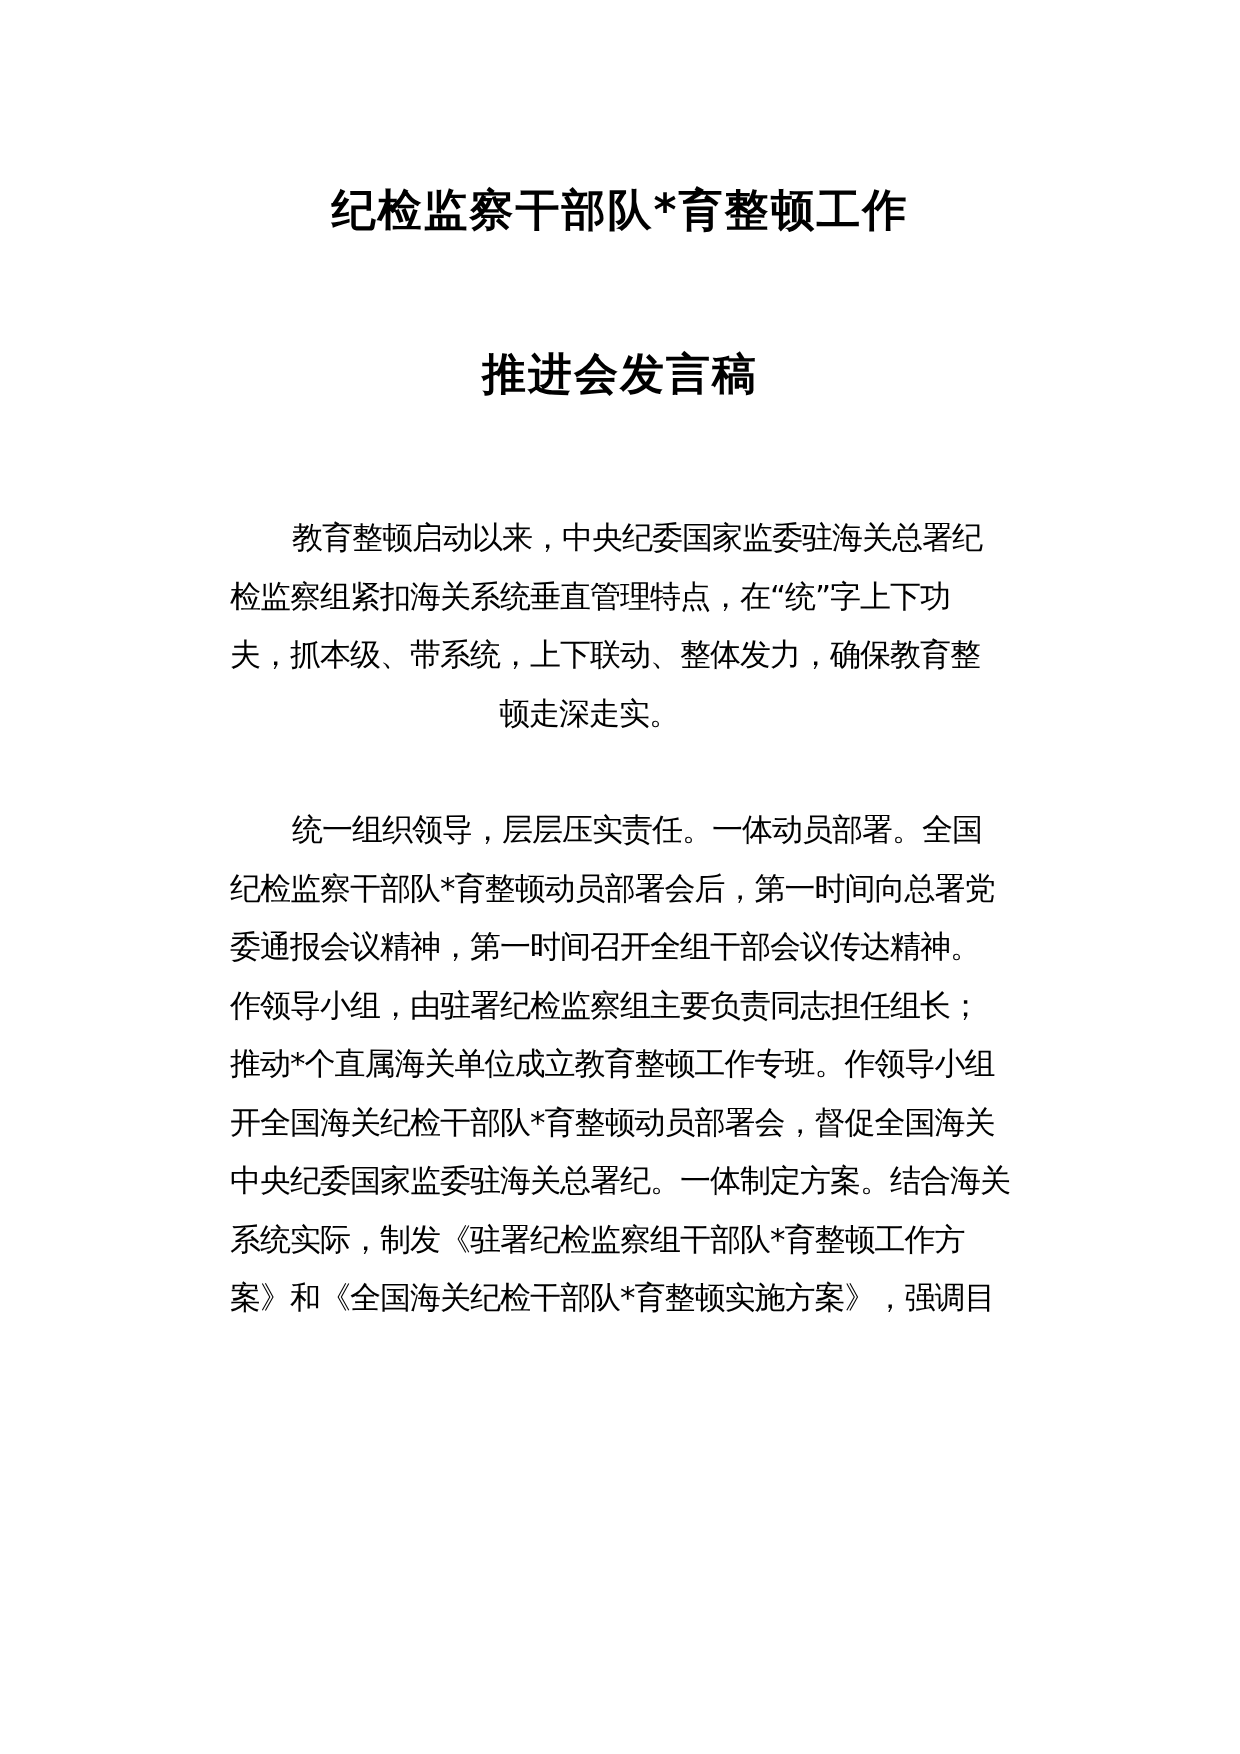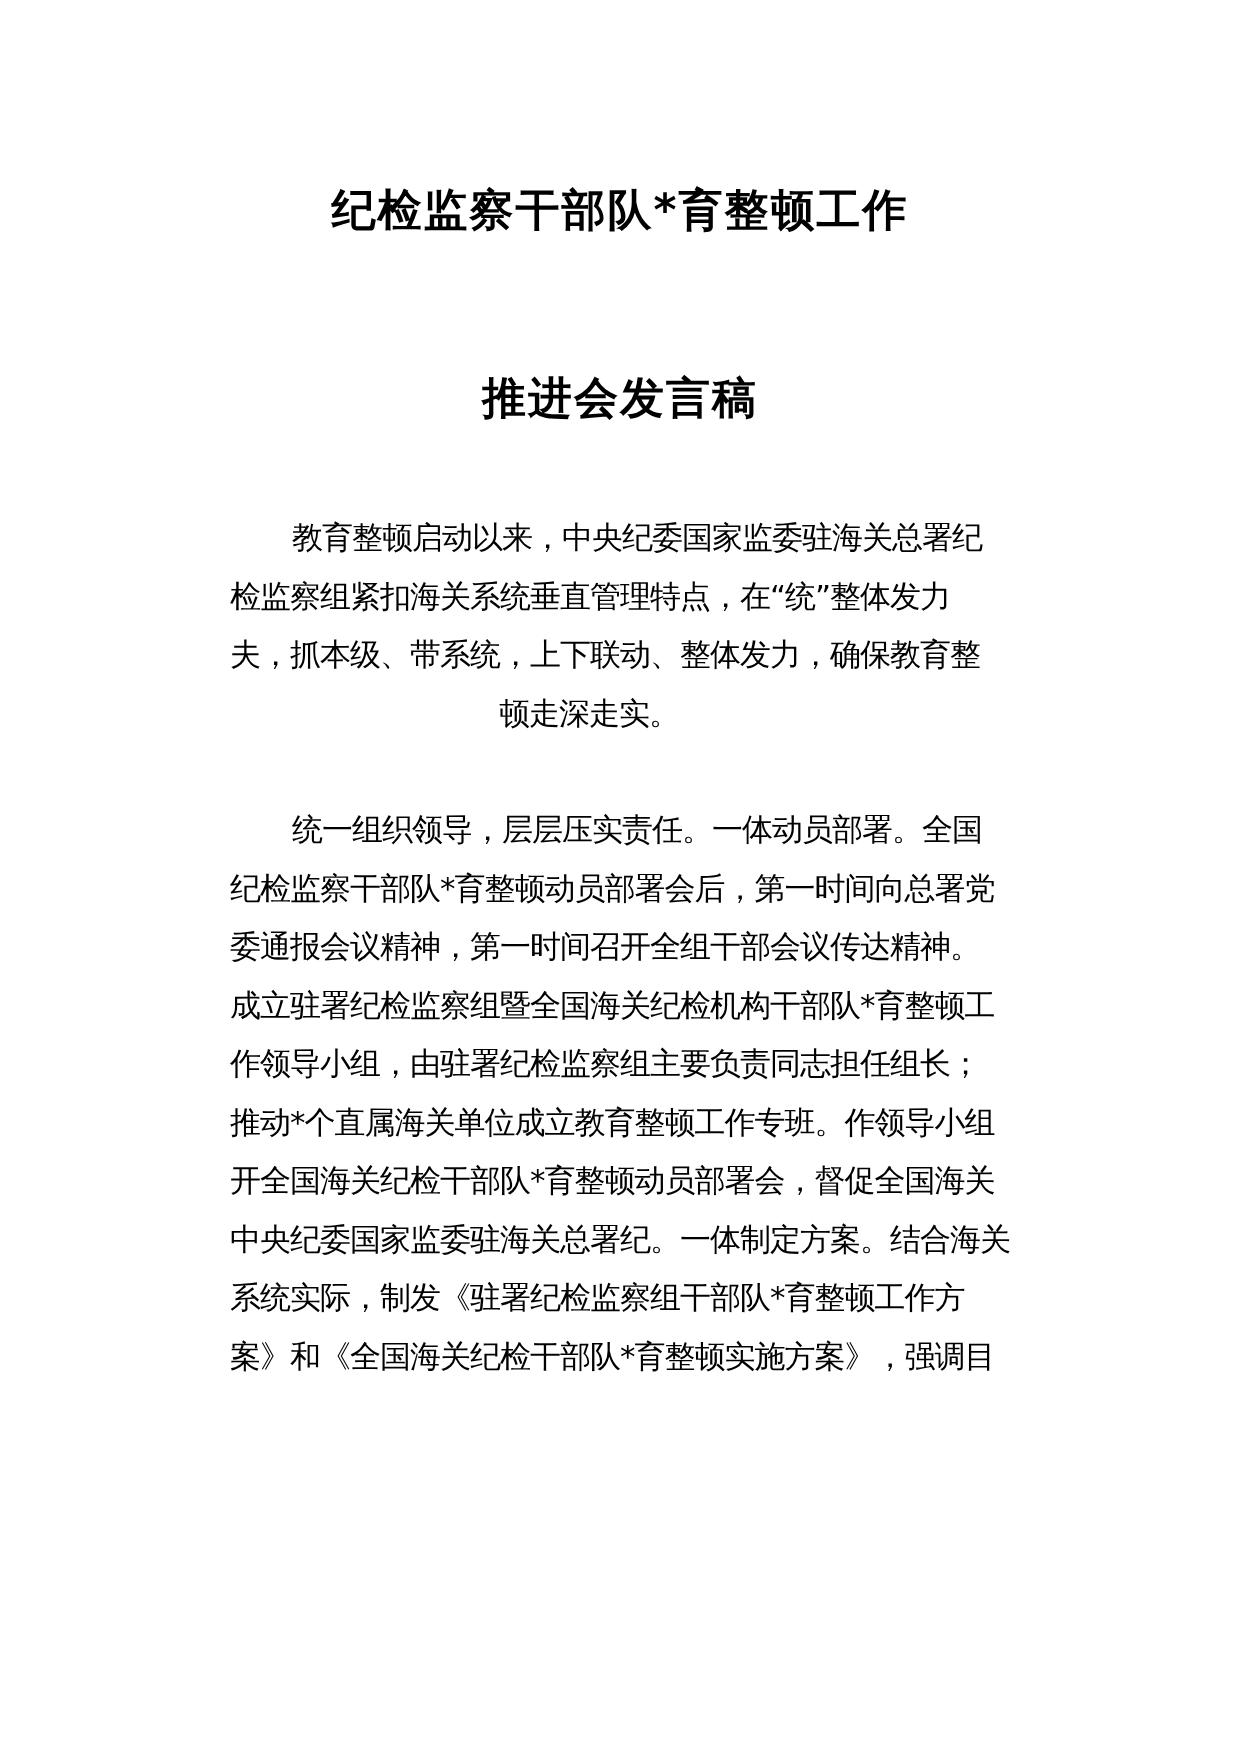--- a/index.html
+++ b/index.html
@@ -28,21 +28,21 @@
       left: 0;
       width: 1240px;
       text-align: center;
       font-weight: bold;
       font-size: 44px;
       line-height: 60px;
       letter-spacing: 2px;
       white-space: nowrap;
     }
     .title-line.l1 { top: 180px; }
-    .title-line.l2 { top: 344px; margin-top: 24px; }
+    .title-line.l2 { top: 344px; }
 
     .body-text {
       position: absolute;
       left: 168px;
       width: 780px;
       font-size: 31px;
       letter-spacing: -1px;
     }
     .para {
       margin: 0;
@@ -63,30 +63,29 @@
 <body>
 
 <div class="page">
 
   <div class="title-line l1">纪检监察干部队*育整顿工作</div>
   <div class="title-line l2">推进会发言稿</div>
 
   <div class="body-text">
     <div class="para para-1">
       <span class="line first">教育整顿启动以来，中央纪委国家监委驻海关总署纪</span>
-      <span class="line">检监察组紧扣海关系统垂直管理特点，在“统”整体发力</span>
+      <span class="line">检监察组紧扣海关系统垂直管理特点，在“统”字上下功</span>
       <span class="line">夫，抓本级、带系统，上下联动、整体发力，确保教育整</span>
       <span class="line">顿走深走实。</span>
     </div>
 
     <div class="para para-2">
       <span class="line first">统一组织领导，层层压实责任。一体动员部署。全国</span>
       <span class="line">纪检监察干部队*育整顿动员部署会后，第一时间向总署党</span>
       <span class="line">委通报会议精神，第一时间召开全组干部会议传达精神。</span>
-      <span class="line">成立驻署纪检监察组暨全国海关纪检机构干部队*育整顿工</span>
       <span class="line">作领导小组，由驻署纪检监察组主要负责同志担任组长；</span>
       <span class="line">推动*个直属海关单位成立教育整顿工作专班。作领导小组</span>
       <span class="line">开全国海关纪检干部队*育整顿动员部署会，督促全国海关</span>
       <span class="line">中央纪委国家监委驻海关总署纪。一体制定方案。结合海关</span>
       <span class="line">系统实际，制发《驻署纪检监察组干部队*育整顿工作方</span>
       <span class="line">案》和《全国海关纪检干部队*育整顿实施方案》，强调目</span>
     </div>
   </div>
 
 </div>

